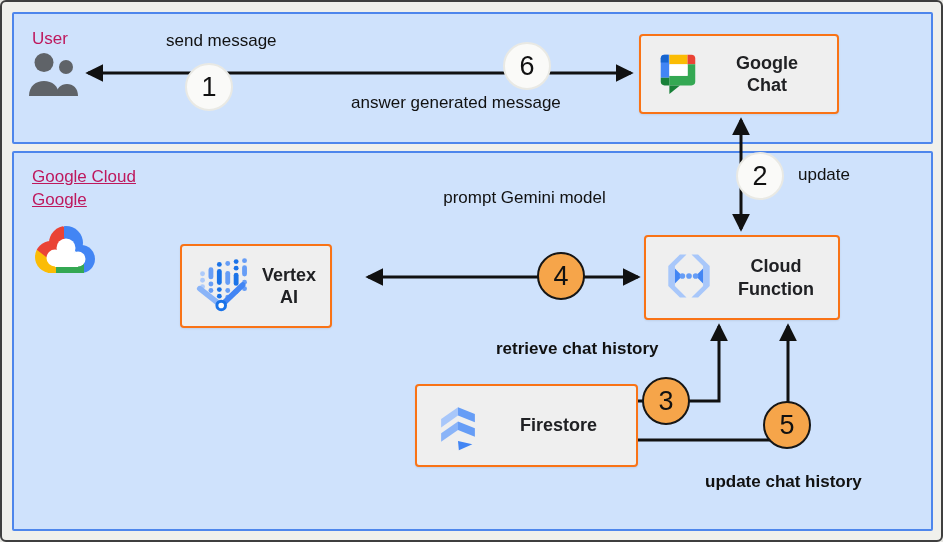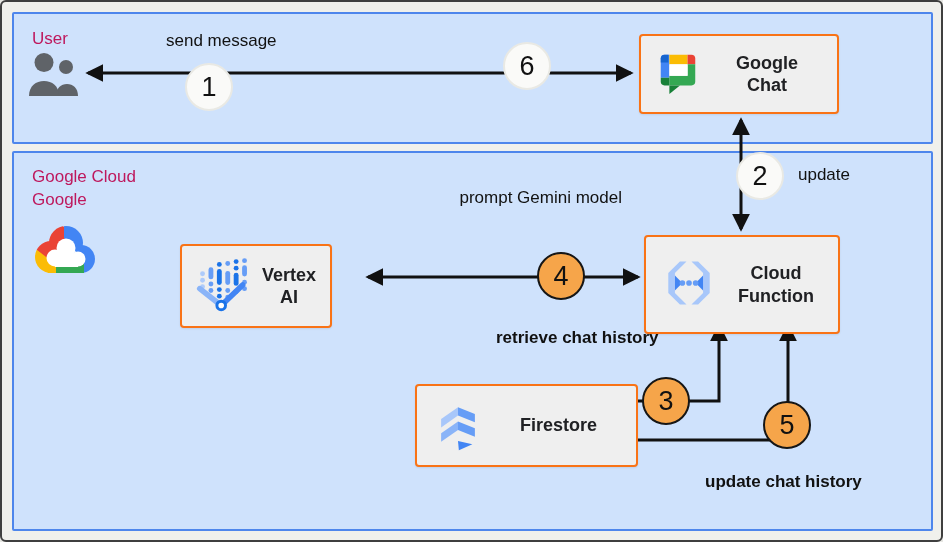--- a/index.html
+++ b/index.html
@@ -7,49 +7,49 @@
     position:relative;width:943px;height:542px;box-sizing:border-box;
     background:#f0f0ec;border:2px solid #3f3f3f;border-radius:6px;overflow:hidden;
     font-family:"Liberation Sans",sans-serif;color:#111;
   }
   .panel{position:absolute;left:10px;width:921px;box-sizing:border-box;
     background:#cfe2fc;border:2px solid #4e86ec;border-radius:2px;z-index:0;}
   .panel-top{top:10px;height:132px;}
   .panel-bottom{top:149px;height:380px;}
   .zone-title{position:absolute;font-size:17px;font-weight:400;color:#be185d;line-height:1.35;z-index:2;}
   #user-title{left:30px;top:26px;}
-  #gcp-title{left:30px;top:164px;}
+  #gcp-title{left:30px;top:164px;text-decoration:underline;}
   .connectors{position:absolute;left:0;top:0;z-index:1;}
   .node{position:absolute;box-sizing:border-box;background:#efefef;border:2px solid #f97316;
     border-radius:4px;display:flex;align-items:center;gap:8px;padding-left:14px;
     box-shadow:0 1px 2px rgba(0,0,0,.08);z-index:2;}
   .node .node-label{flex:1;text-align:center;font-size:18px;font-weight:700;color:#202124;
     line-height:1.25;padding-right:12px;}
   #node-google-chat{left:637px;top:32px;width:200px;height:80px;}
   #node-vertex-ai{left:178px;top:242px;width:152px;height:84px;}
-  #node-cloud-function{left:642px;top:233px;width:196px;height:99px;}
+  #node-cloud-function{left:642px;top:233px;width:196px;height:85px;}
   #node-firestore{left:413px;top:382px;width:223px;height:83px;}
   .badge{position:absolute;width:48px;height:48px;border-radius:50%;box-sizing:border-box;
     display:flex;align-items:center;justify-content:center;font-size:27px;color:#111;z-index:3;}
   .badge.light{background:#fafaf8;border:2px solid #e9e9e4;}
   .badge.orange{background:#f6a54a;border:2px solid #161616;}
   #badge-1{left:183px;top:61px;}
   #badge-2{left:734px;top:150px;}
   #badge-3{left:640px;top:375px;}
   #badge-4{left:535px;top:250px;}
   #badge-5{left:761px;top:399px;}
   #badge-6{left:501px;top:40px;}
   .lbl{position:absolute;font-size:17px;font-weight:500;color:#111;white-space:nowrap;z-index:3;}
   .lbl.bold{font-weight:700;}
   #lbl-send{left:164px;top:29px;}
   #lbl-answer{left:349px;top:91px;}
   #lbl-execute{left:796px;top:163px;}
-  #lbl-prompt{left:425px;top:184px;width:195px;text-align:right;white-space:normal;line-height:1.4;}
+  #lbl-prompt{left:425px;top:184px;width:195px;text-align:center;white-space:normal;line-height:1.4;}
   #lbl-prompt .line2{font-weight:700;display:block;}
-  #lbl-retrieve{left:494px;top:326px;}
+  #lbl-retrieve{left:494px;top:337px;}
   #lbl-update{left:703px;top:470px;}
   .abs-icon{position:absolute;z-index:2;line-height:0;}
   #user-icon{left:26px;top:50px;}
   #gcp-logo{left:26px;top:218px;}
 </style>
 </head>
 <body>
 
 <div class="stage">
 
@@ -219,20 +219,21 @@
   </div>
 
   <div class="badge light" id="badge-1">1</div>
   <div class="badge light" id="badge-2">2</div>
   <div class="badge orange" id="badge-3">3</div>
   <div class="badge orange" id="badge-4">4</div>
   <div class="badge orange" id="badge-5">5</div>
   <div class="badge light" id="badge-6">6</div>
 
   <div class="lbl" id="lbl-send">send message</div>
+  <div class="lbl" id="lbl-answer">answer generated message</div>
   <div class="lbl" id="lbl-execute">update</div>
   <div class="lbl" id="lbl-prompt">
     <span class="line1">prompt Gemini model</span>
   </div>
   <div class="lbl bold" id="lbl-retrieve">retrieve chat history</div>
   <div class="lbl bold" id="lbl-update">update chat history</div>
 
 </div>
 
 </body></html>

